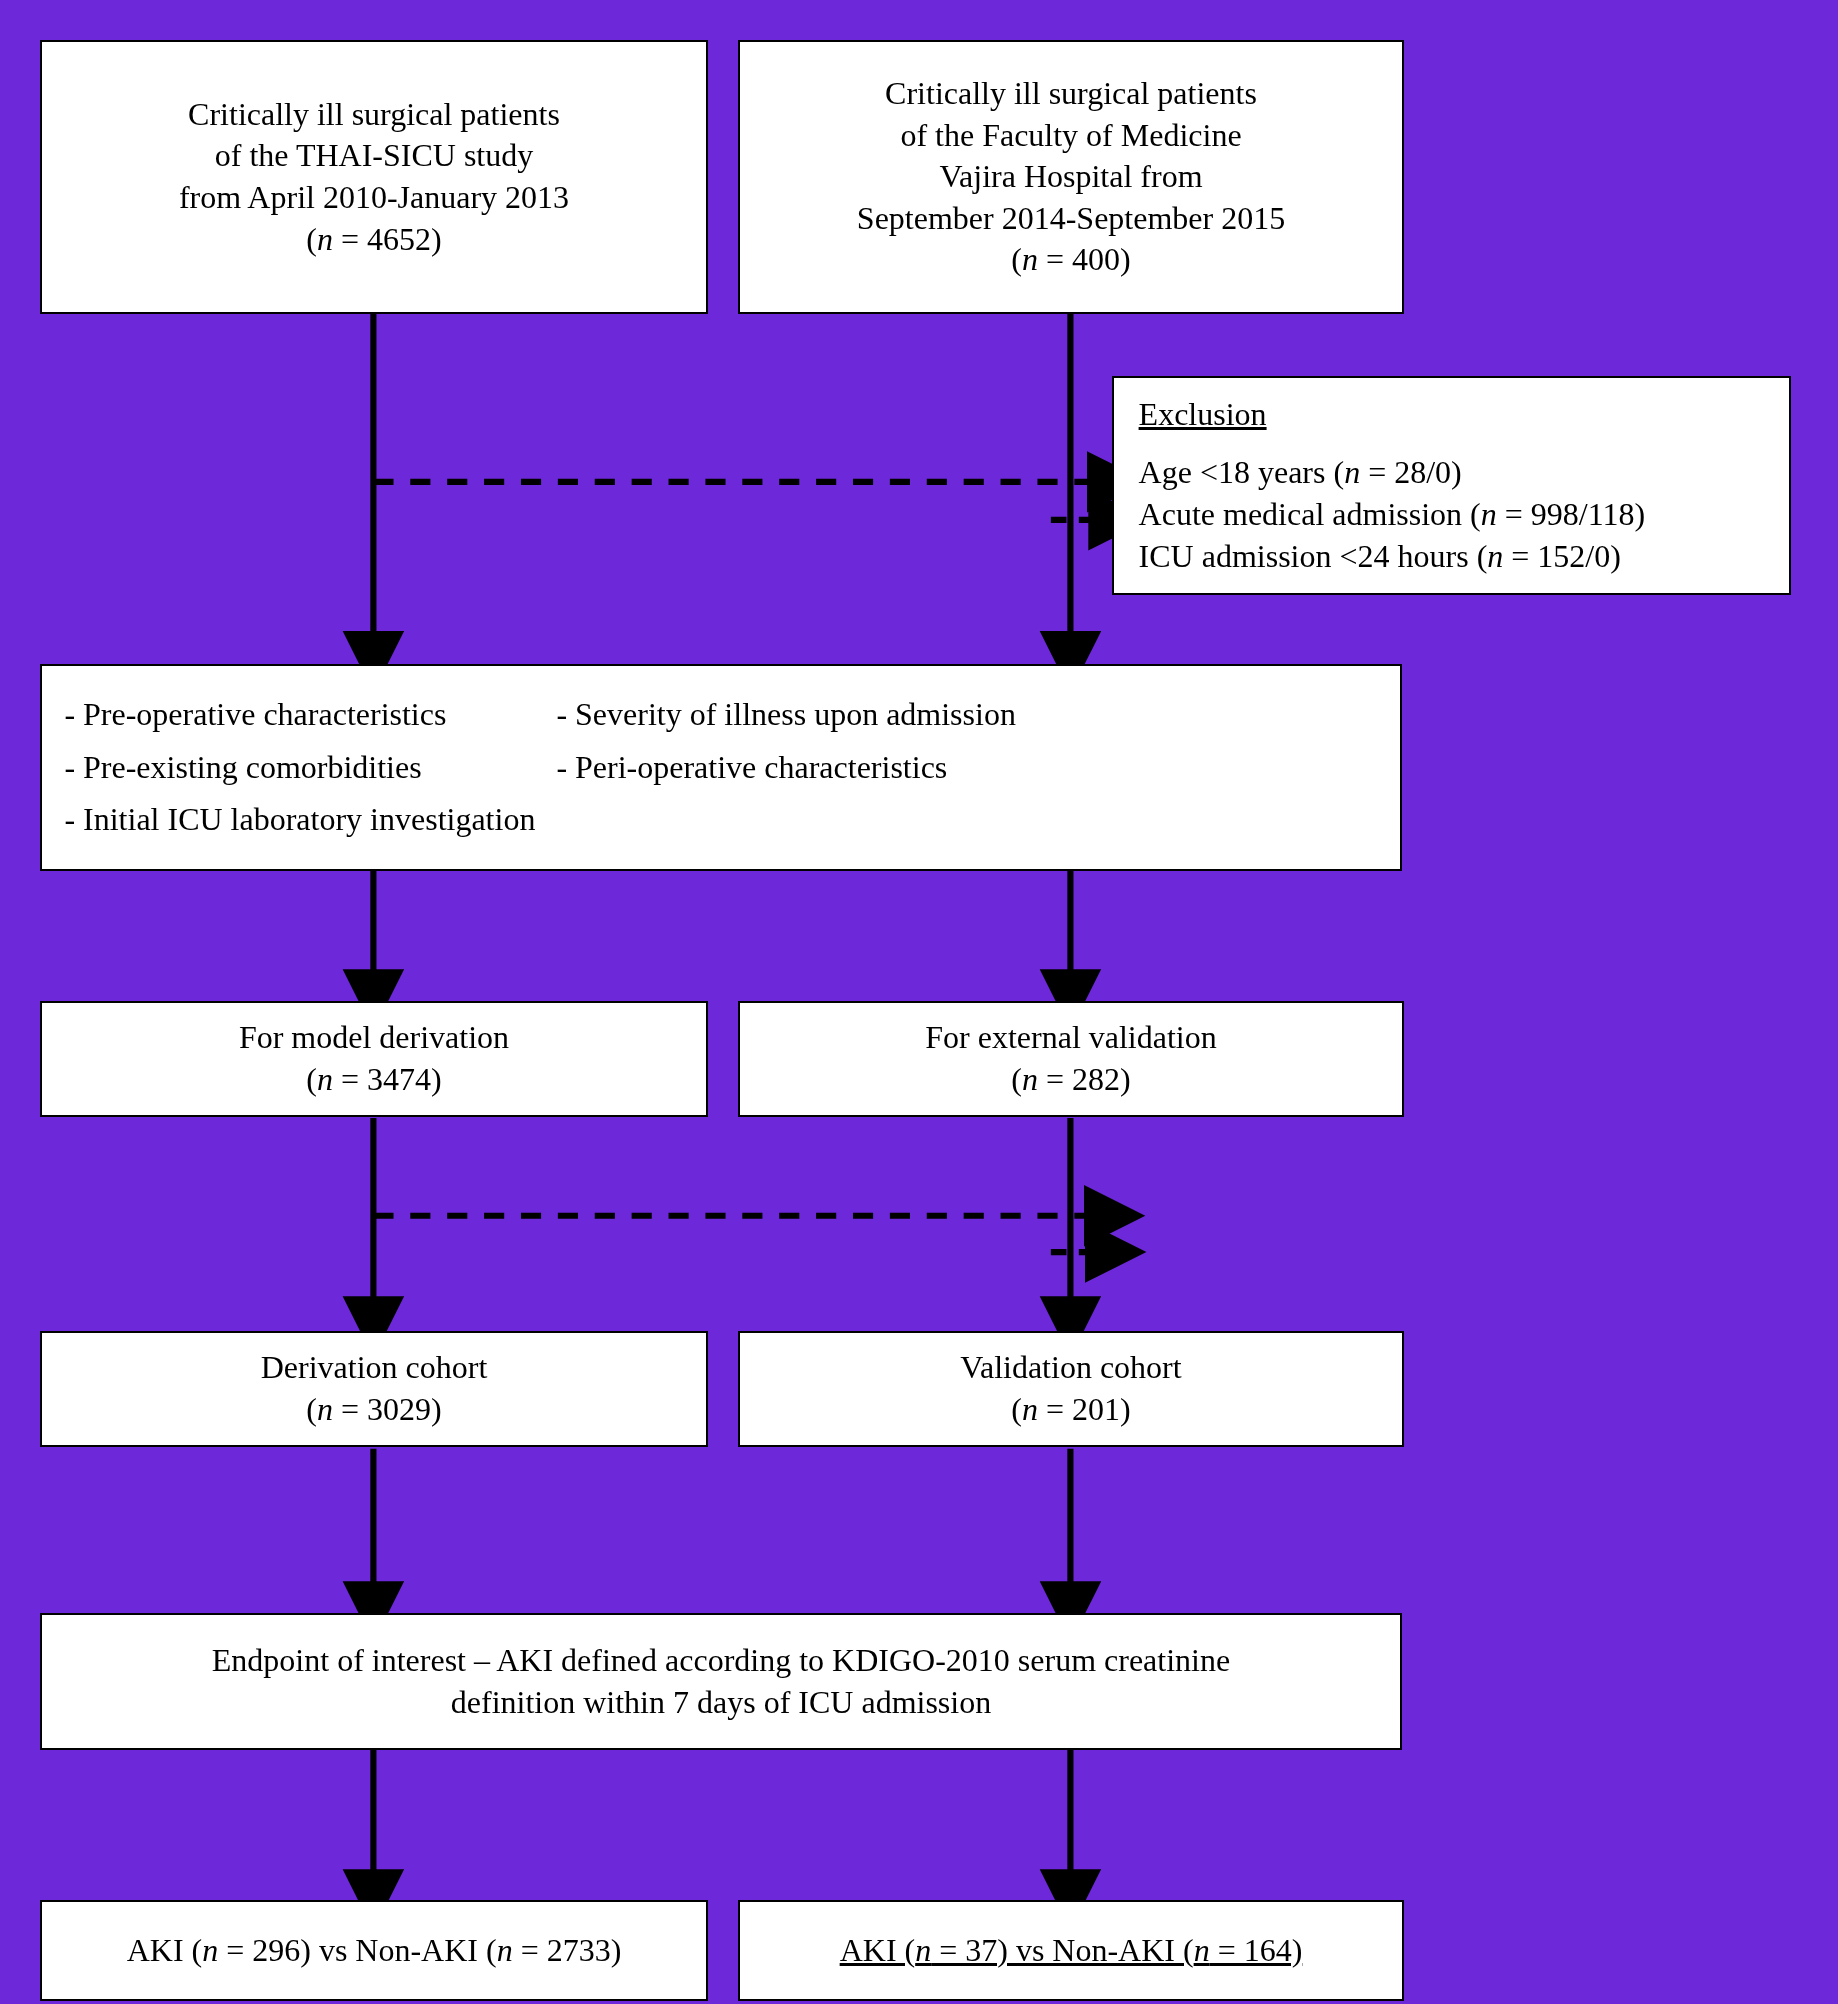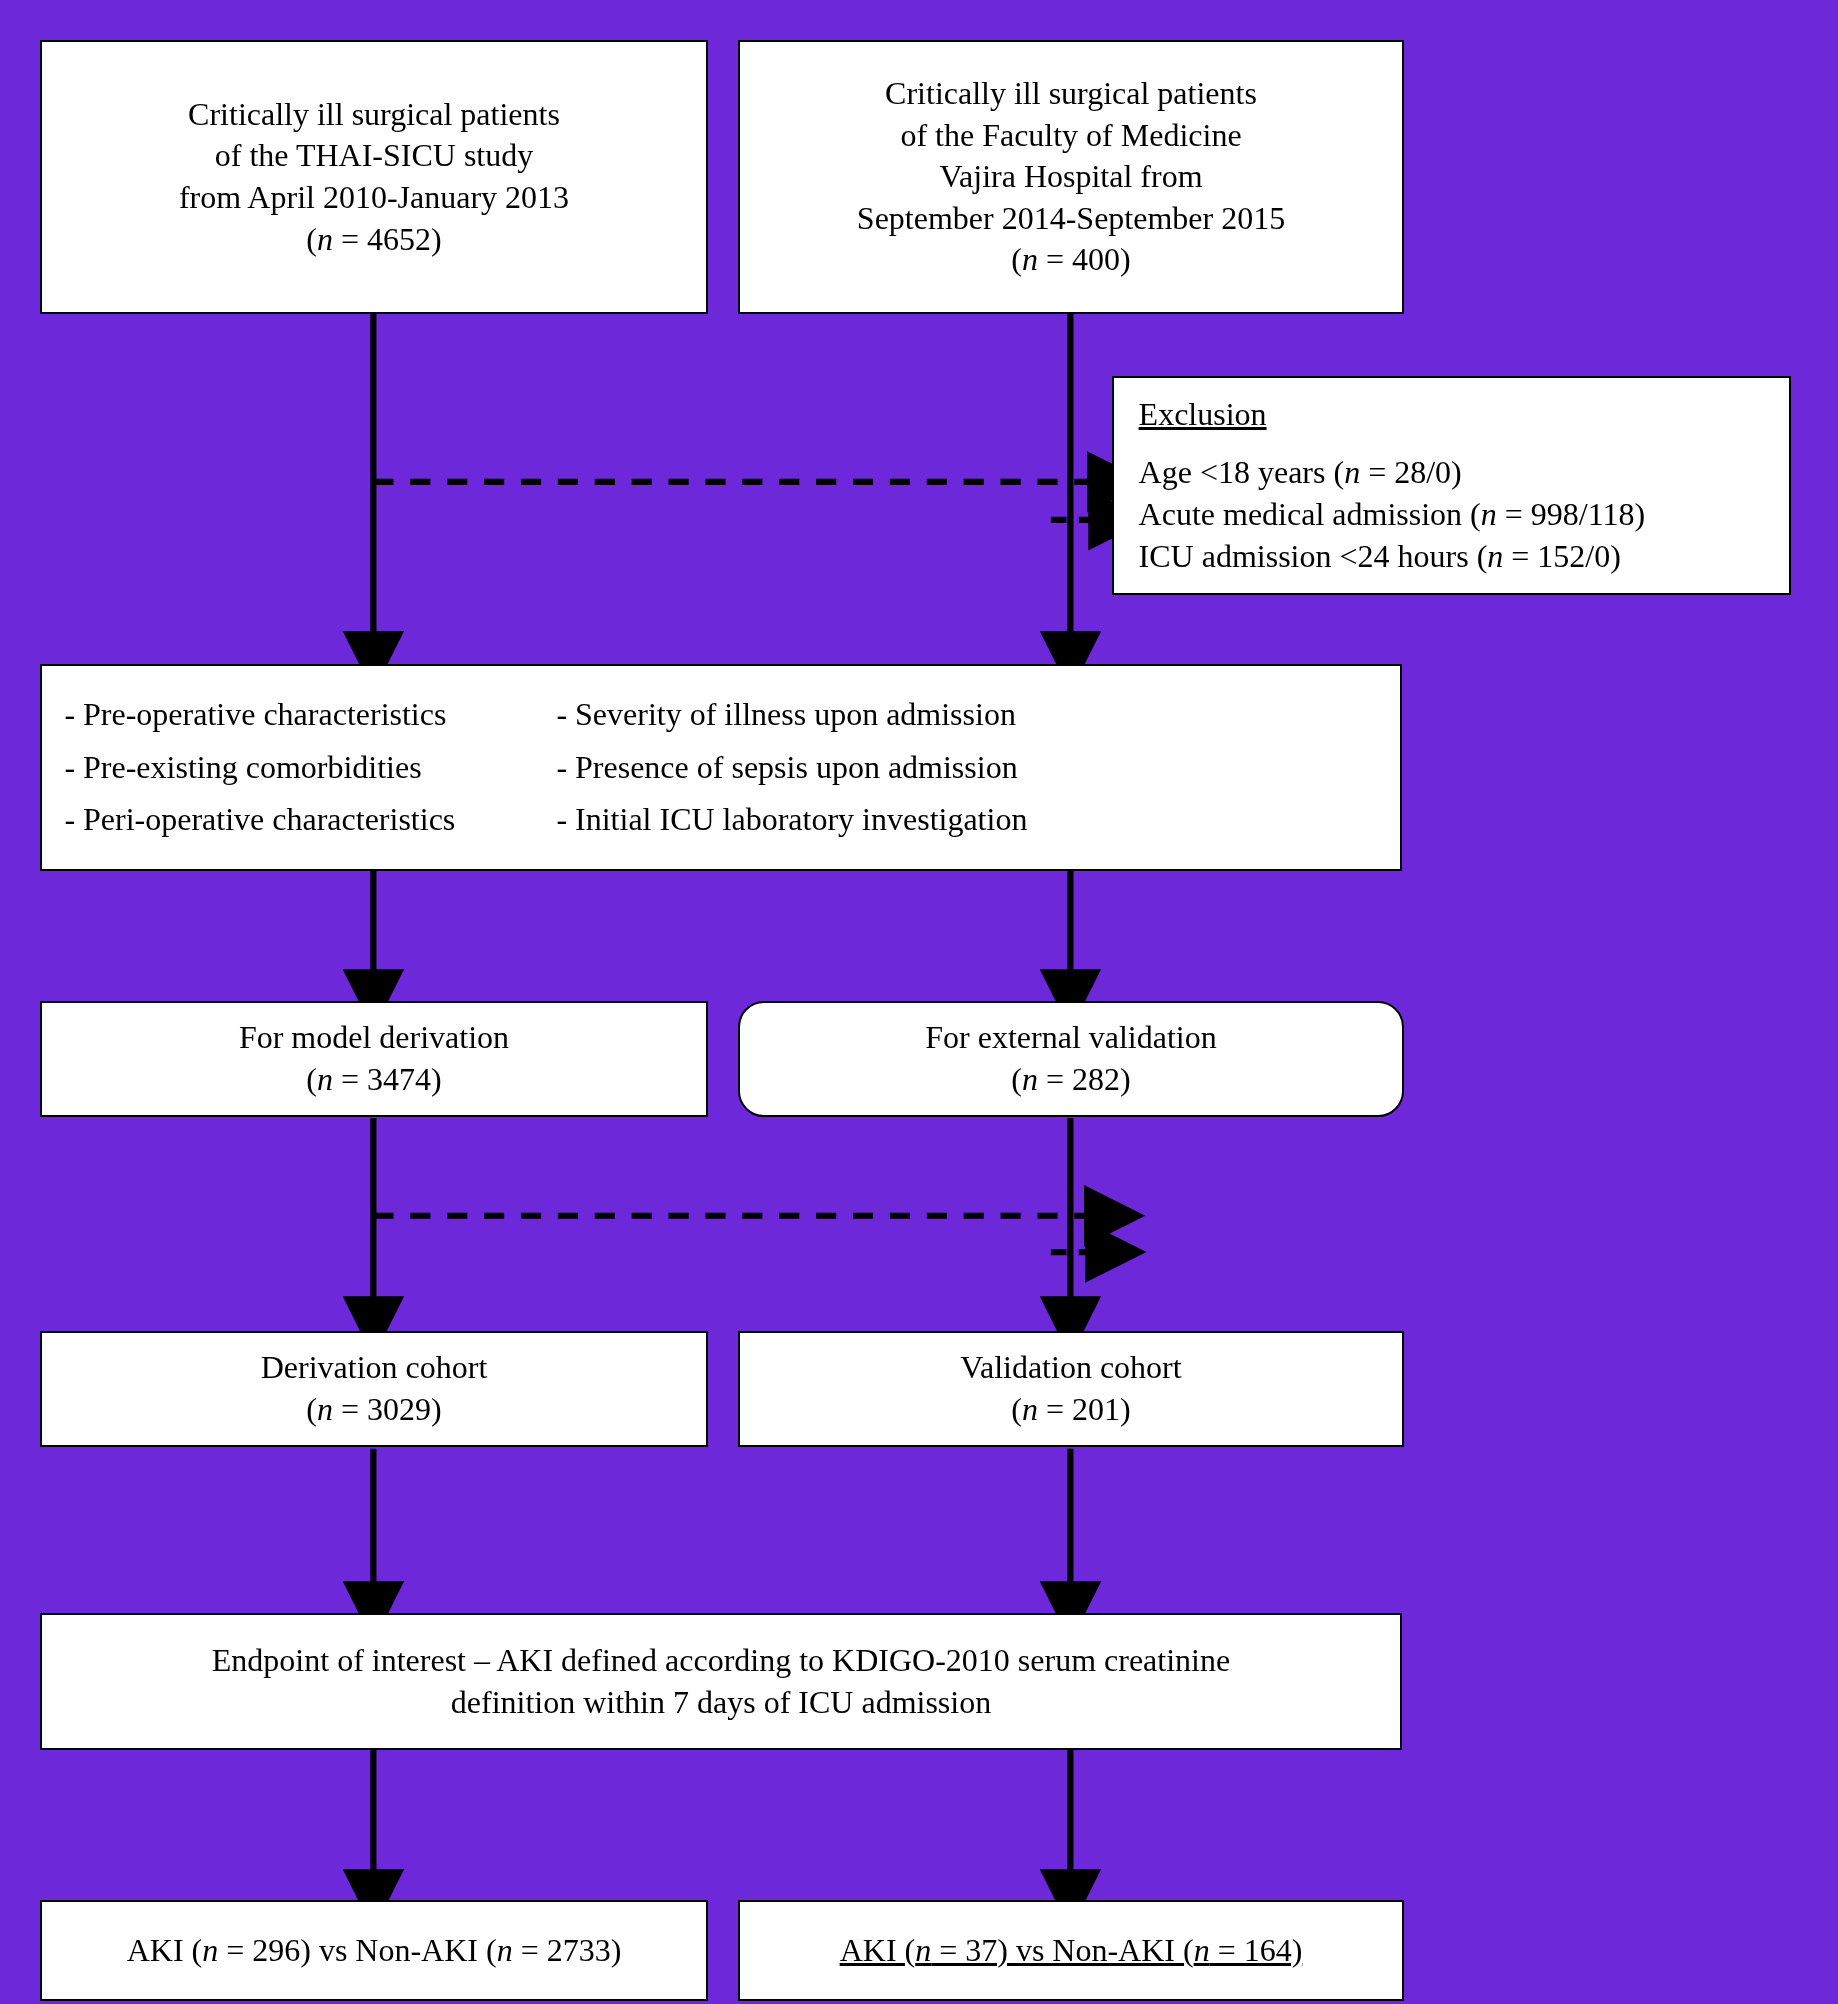--- a/index.html
+++ b/index.html
@@ -150,32 +150,31 @@
     <span class="ln"><span>Age &lt;18 years (</span><span class="it">n</span><span> = 28/0)</span></span>
     <span class="ln"><span>Acute medical admission (</span><span class="it">n</span><span> = 998/118)</span></span>
     <span class="ln"><span>ICU admission &lt;24 hours (</span><span class="it">n</span><span> = 152/0)</span></span>
   </div>
 
   <div class="box left-align" style="left:40px; top:664px; width:1362px; height:207px; padding-left:22.4px; justify-content:center;">
     <div class="dc-grid">
       <span>- Pre-operative characteristics</span>
       <span>- Severity of illness upon admission</span>
       <span>- Pre-existing comorbidities</span>
-      <span>- Presence of sepsis upon admission</span>
       <span>- Peri-operative characteristics</span>
       <span>- Initial ICU laboratory investigation</span>
     </div>
   </div>
 
   <div class="box" style="left:40px; top:1001px; width:668px; height:116px;">
     <span class="ln">For model derivation</span>
     <span class="ln"><span>(</span><span class="it">n</span><span> = 3474)</span></span>
   </div>
 
-  <div class="box" style="left:738px; top:1001px; width:666px; height:116px;border-radius:26px;">
+  <div class="box" style="left:738px; top:1001px; width:666px; height:116px;">
     <span class="ln">For external validation</span>
     <span class="ln"><span>(</span><span class="it">n</span><span> = 282)</span></span>
   </div>
 
 
   <div class="box" style="left:40px; top:1331px; width:668px; height:116px;">
     <span class="ln">Derivation cohort</span>
     <span class="ln"><span>(</span><span class="it">n</span><span> = 3029)</span></span>
   </div>
 

